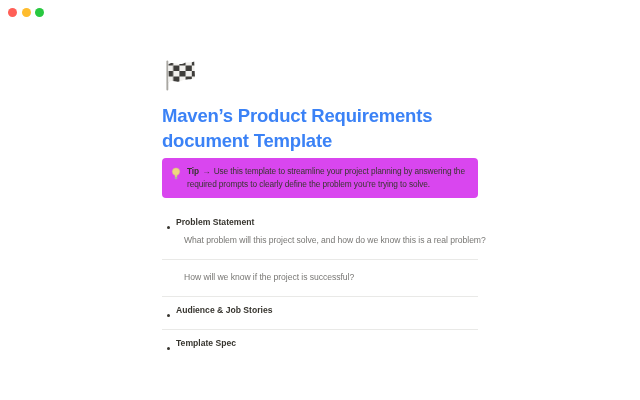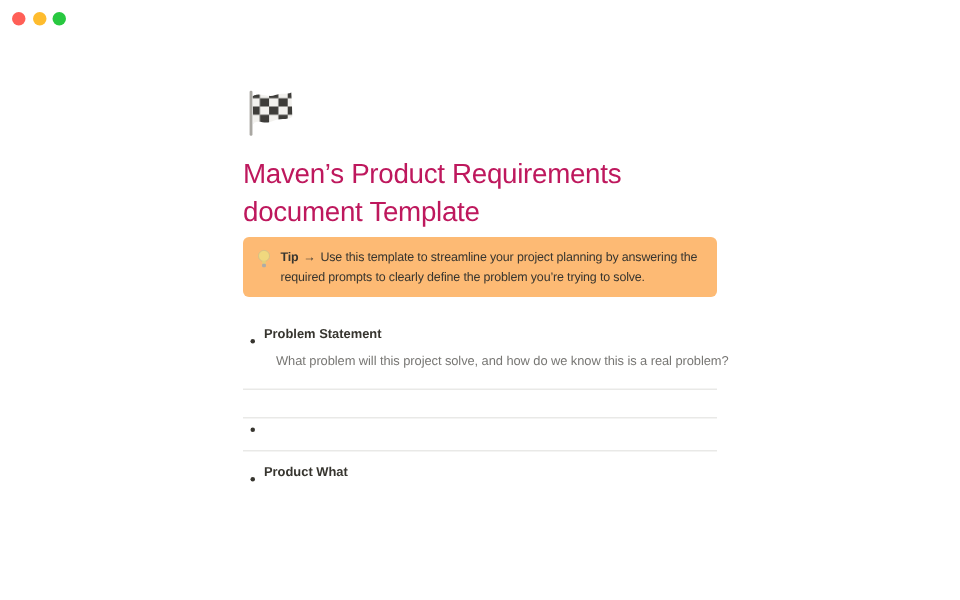--- a/index.html
+++ b/index.html
@@ -29,28 +29,28 @@
     width: 316px;
     margin: 0 auto;
     padding-top: 58px;
   }
   .page-icon { width: 34px; height: 34px; }
 
   .page-title {
     margin: 11px 0 0 0;
     font-size: 18.5px;
     line-height: 25px;
-    font-weight: 400;
+    font-weight: 700;
     letter-spacing: -0.2px;
-    color: #be185d;
+    color: #3b82f6;
   }
 
   .callout {
     margin-top: 5px;
-    background: #fdba74;
+    background: #d946ef;
     border-radius: 4px;
     padding: 7px 9px;
     display: flex;
     align-items: flex-start;
     gap: 6px;
   }
   .callout-bulb { flex: 0 0 auto; margin-top: 1px; }
   .callout-text {
     margin: 0;
     font-size: 8.3px;
@@ -138,33 +138,35 @@
       <div class="section-header">
         <span class="bullet-wrap">
             <span class="bullet-dot"></span>
           </span>
         <span>Problem Statement</span>
       </div>
       <p class="section-desc">What problem will this project solve, and how do we know this is a real problem?</p>
     </div>
 
     <div class="section">
+      <p class="section-desc">How will we know if the project is successful?</p>
     </div>
 
     <div class="section">
       <div class="section-header">
         <span class="bullet-wrap">
             <span class="bullet-dot"></span>
           </span>
+        <span>Audience &amp; Job Stories</span>
       </div>
     </div>
 
     <div class="section">
       <div class="section-header">
         <span class="bullet-wrap">
             <span class="bullet-dot"></span>
           </span>
-        <span>Product What</span>
+        <span>Template Spec</span>
       </div>
     </div>
 
   </div>
 </div>
 
 </body></html>

